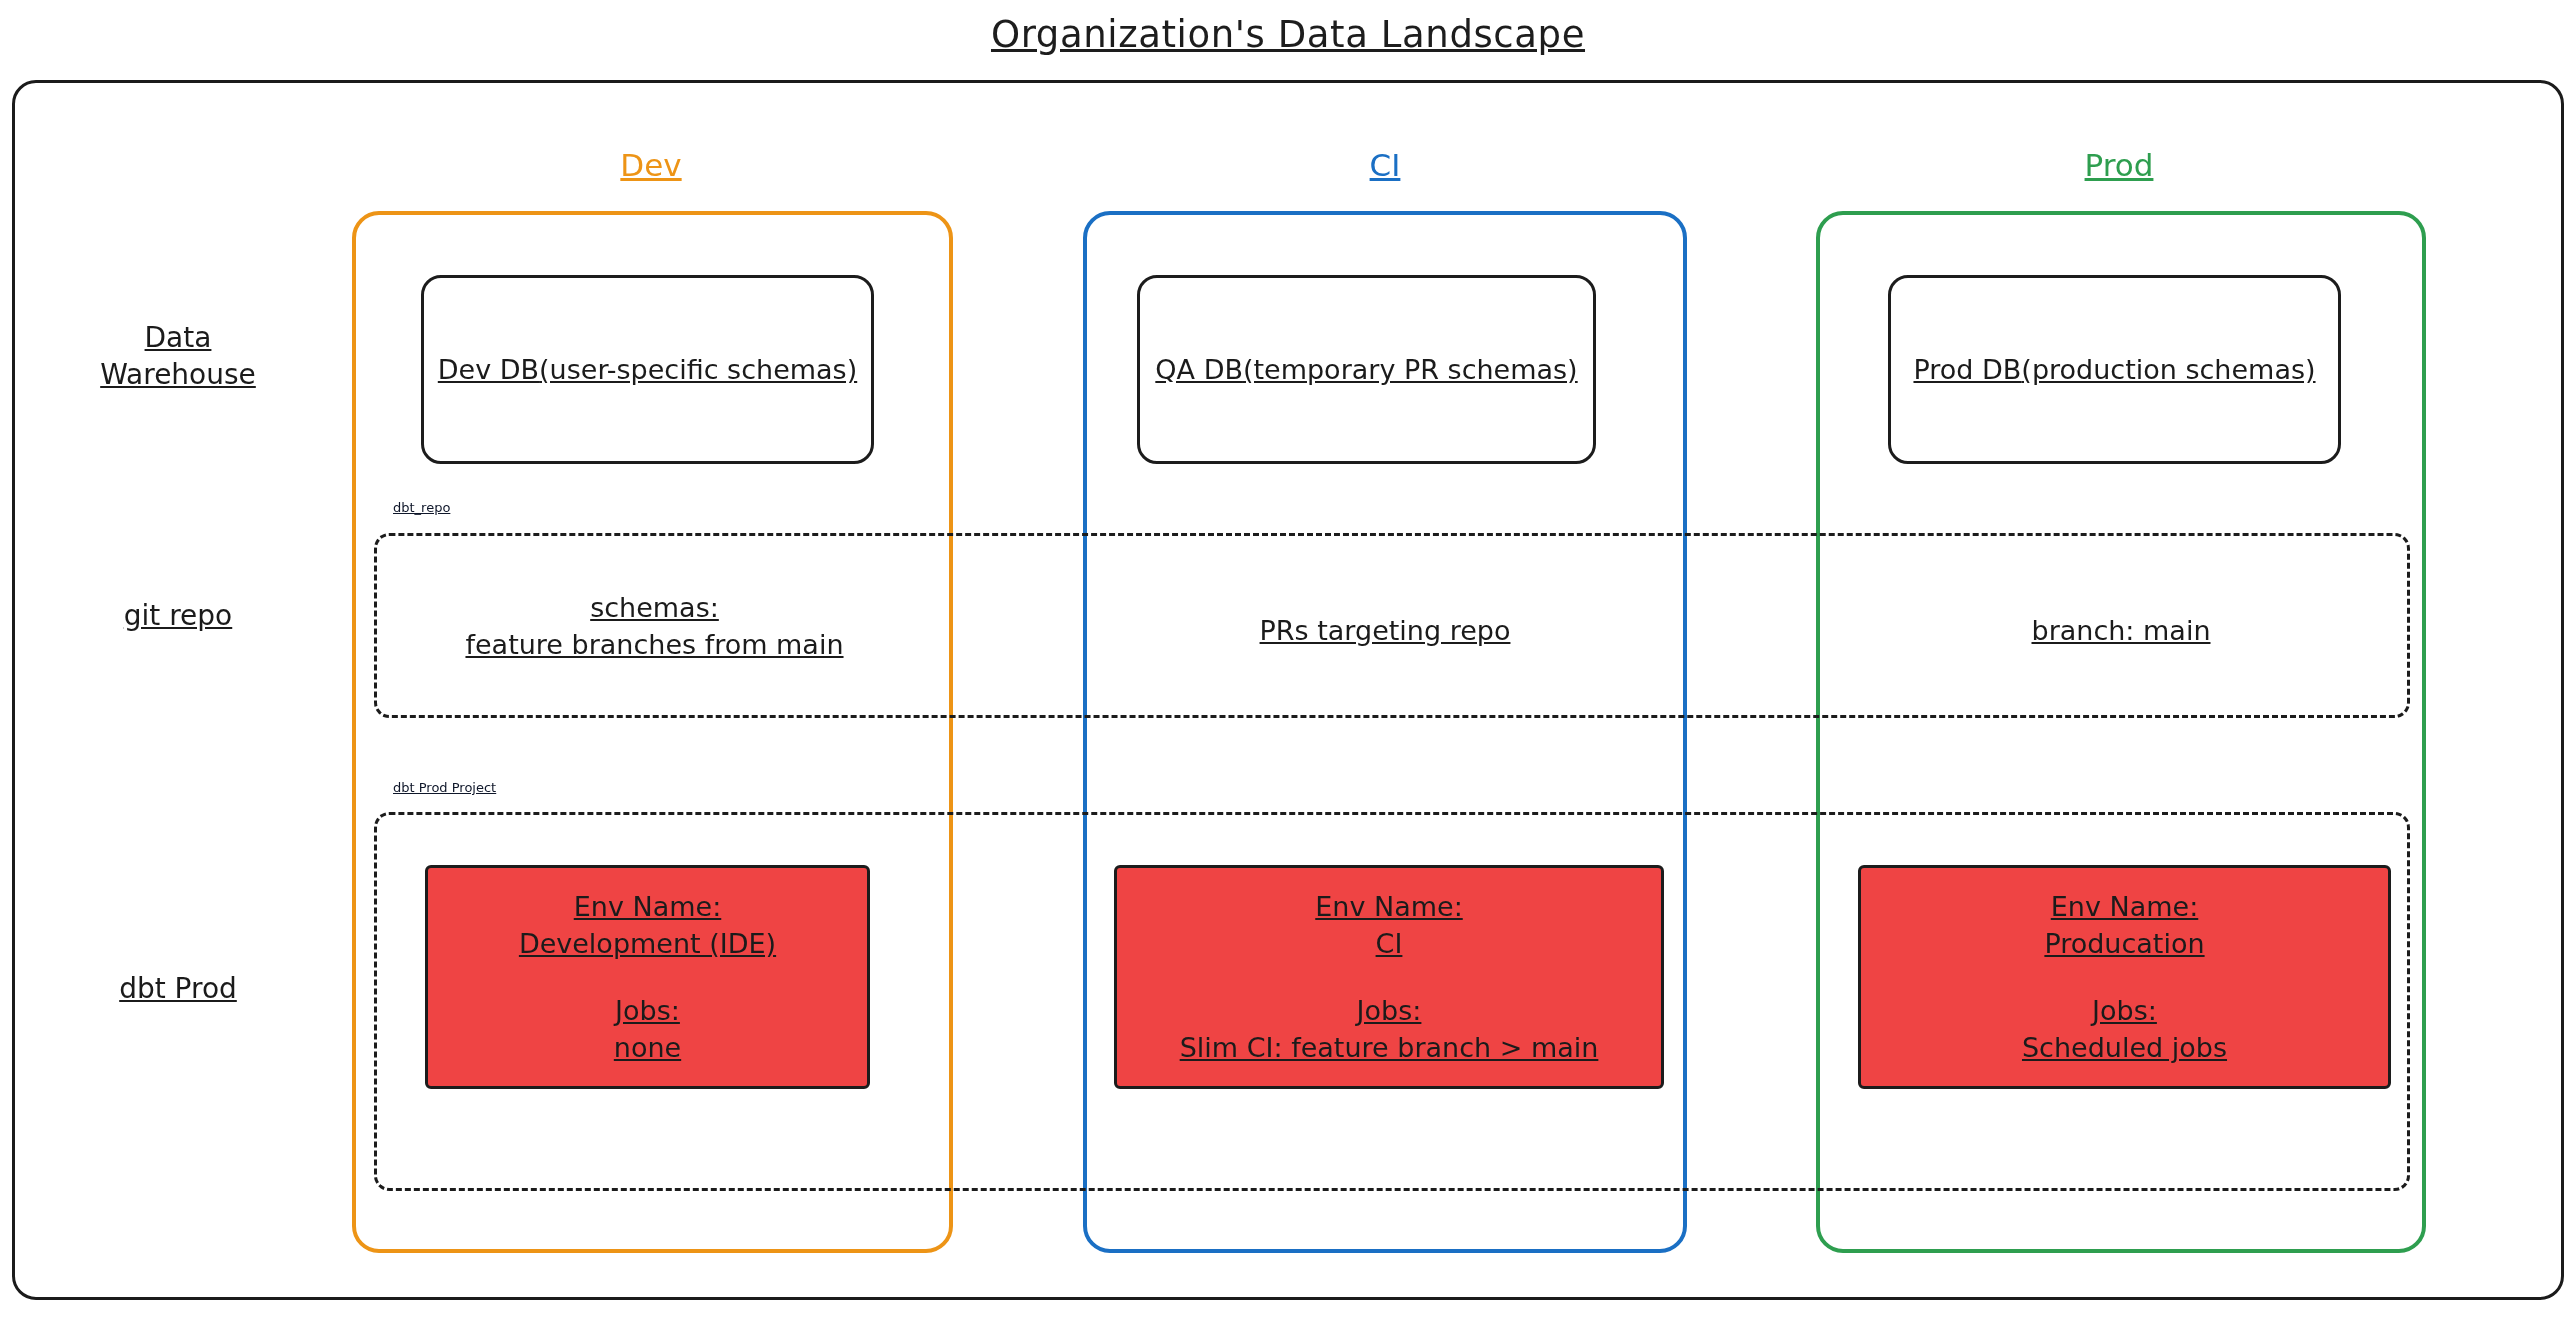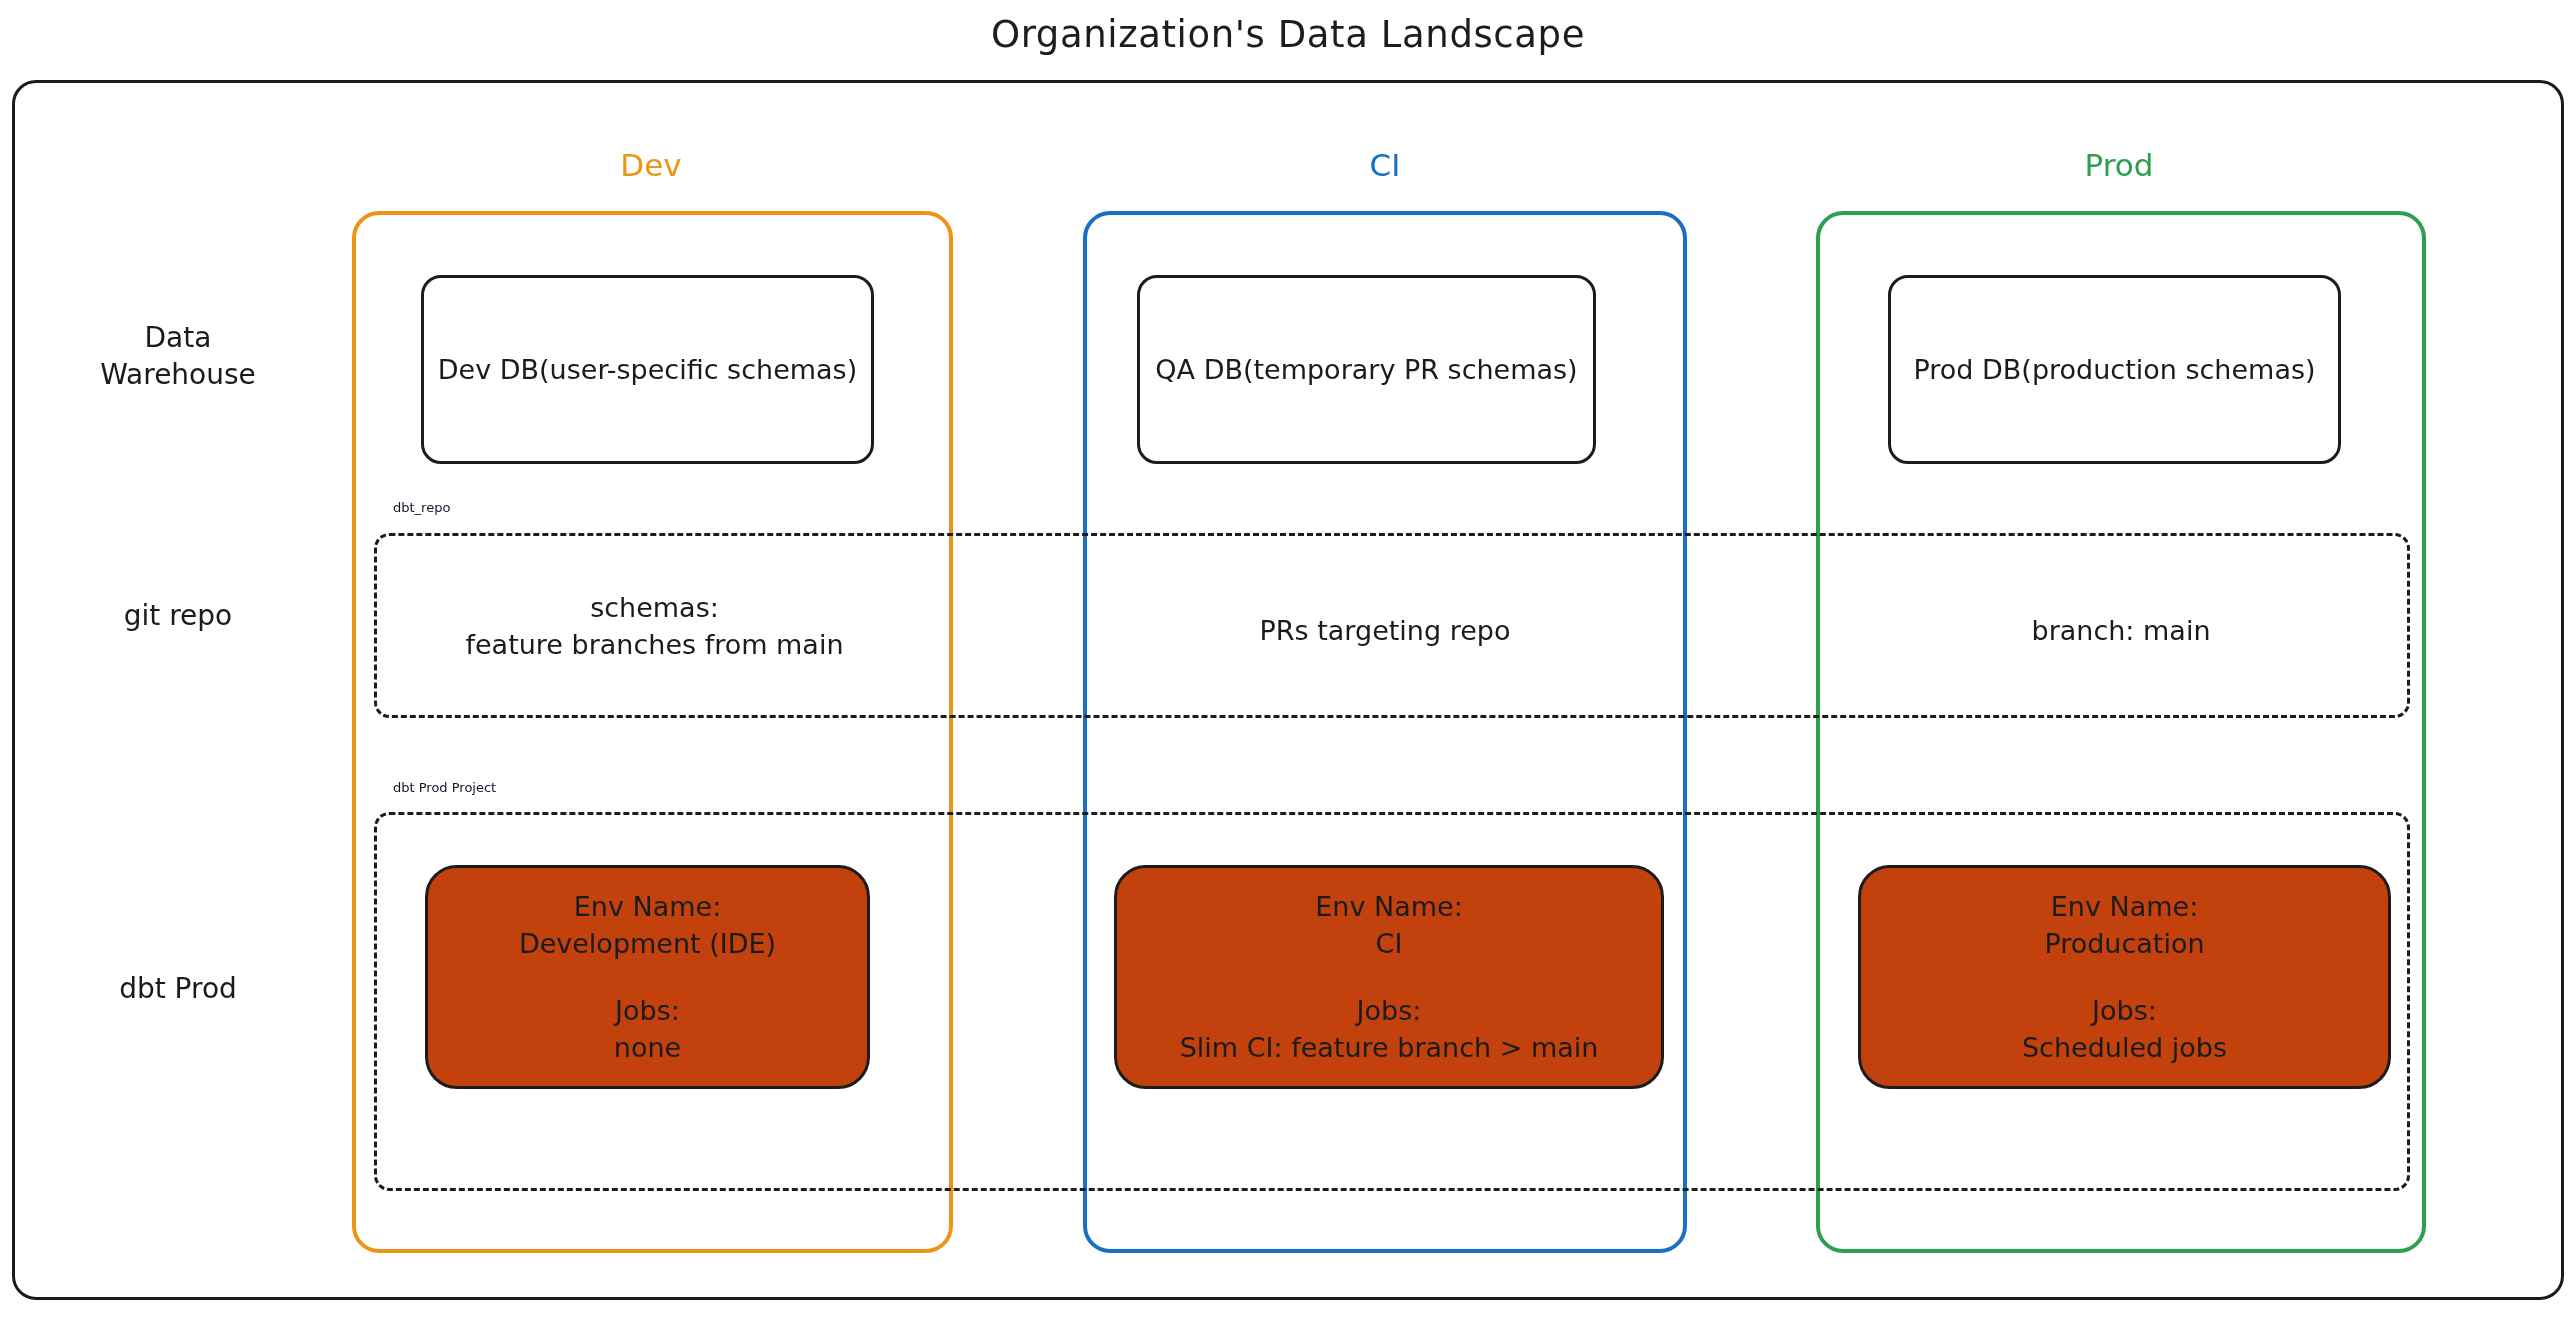--- a/index.html
+++ b/index.html
@@ -1,21 +1,21 @@
 <!DOCTYPE html>
 <html style="font-size:9.5px"><head>
 <meta charset="utf-8">
 <style>
   html,body{margin:0;padding:0;background:#ffffff;}
   body{
     width:2576px;height:1317px;position:relative;overflow:hidden;
     font-family:"DejaVu Sans","Liberation Sans",sans-serif;
     color:#1b1b1b;
   }
-  .hand{font-family:"DejaVu Sans","Liberation Sans",sans-serif;}
+  .hand{font-family:"DejaVu Sans","Liberation Sans",sans-serif;text-decoration:underline;}
 
   
   #diagram-title{
     position:absolute;left:0;top:13px;width:2576px;text-align:center;
     font-size:37px;letter-spacing:0.6px;color:#1d1d1d;font-weight:400;
   }
 
   
   #outer-frame{
     position:absolute;left:12px;top:80px;width:2552px;height:1220px;
@@ -83,22 +83,22 @@
     position:absolute;top:589px;text-align:center;
     font-size:27px;line-height:1.38;color:#1b1b1b;
   }
   #git-cell-dev {left:388px; width:533px;}
   #git-cell-ci  {left:1107px;width:556px;}
   #git-cell-prod{left:1840px;width:562px;}
 
   
   .env-box{
     position:absolute;top:865px;height:224px;
-    border:3.6px solid #1c1c1c;border-radius:32px;box-sizing:border-box;
-    background:#c2410c;
+    border:3.6px solid #1c1c1c;border-radius:6px;box-sizing:border-box;
+    background:#ef4444;
     display:flex;flex-direction:column;align-items:center;justify-content:center;
     font-size:27px;line-height:1.38;text-align:center;
   }
   #env-box-dev {left:425px; width:445px;}
   #env-box-ci  {left:1114px;width:550px;}
   #env-box-prod{left:1858px;width:533px;}
 
   .spacer-line{height:30px;}
   .nowrap{white-space:nowrap;}
 </style>

